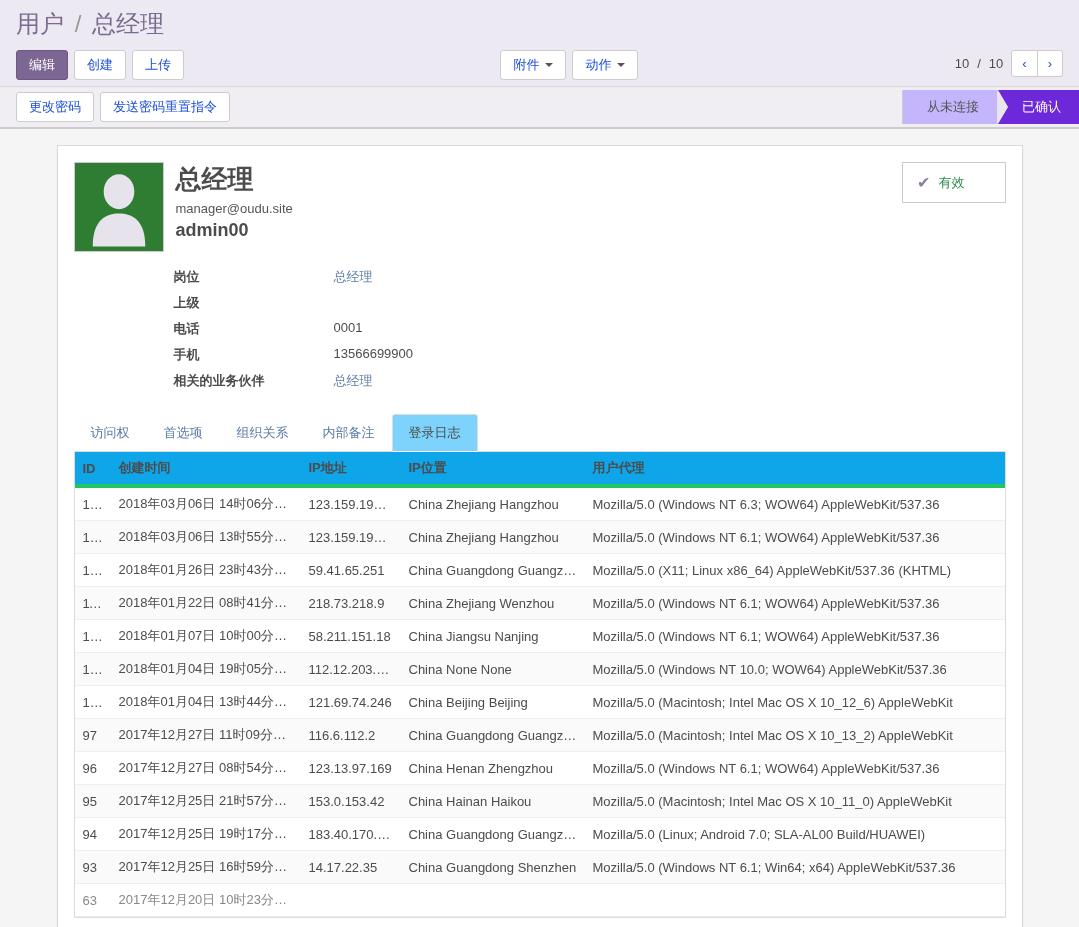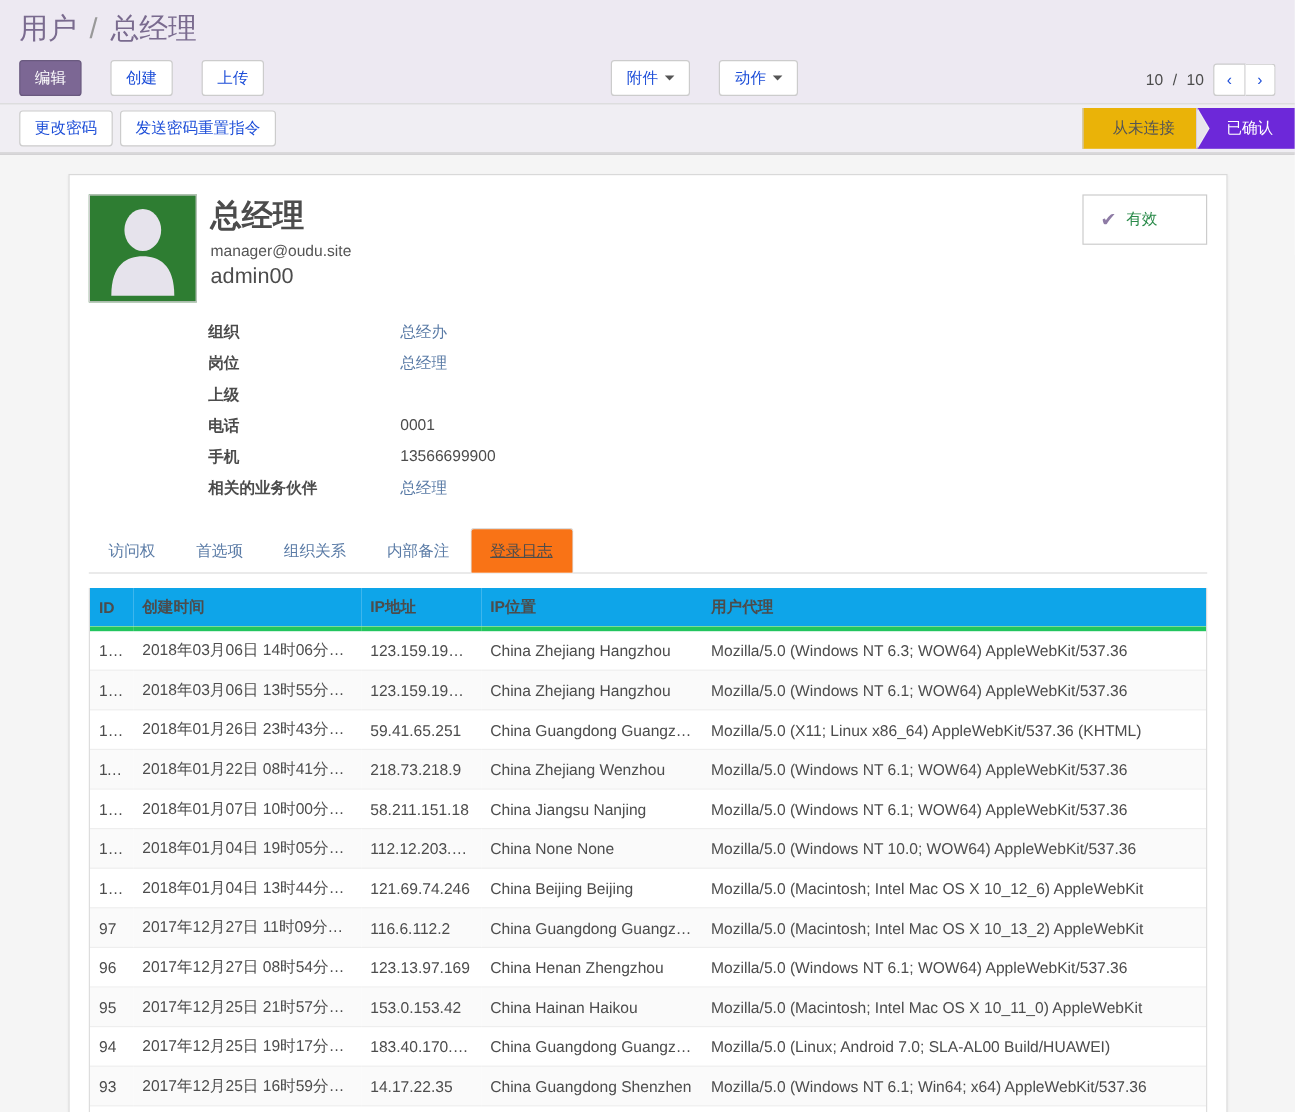--- a/index.html
+++ b/index.html
@@ -4,62 +4,62 @@
 <style>
 * { box-sizing: border-box; margin: 0; padding: 0; }
 body { font-family: "Helvetica Neue", Helvetica, Arial, sans-serif; font-size: 13px; color: #4c4c4c; background: #f5f5f5; }
 
 .top-area { background: #ede9f2; border-bottom: 1px solid #ccc; padding: 0 0 0 0; }
 .breadcrumb { padding: 8px 16px 4px 16px; font-size: 24px; color: #7a6b8f; }
 .breadcrumb a { color: #7a6b8f; text-decoration: none; }
 .breadcrumb .sep { color: #999; margin: 0 4px; }
 .breadcrumb .current { color: #7a6b8f; }
 
-.toolbar { display: flex; align-items: flex-end; padding: 6px 16px; gap: 24px; }
+.toolbar { display: flex; align-items: flex-start; padding: 6px 16px; gap: 6px; }
 .btn { display:inline-flex; align-items:center; padding: 5px 12px; font-size: 13px; background: #fff; border: 1px solid #ccc; border-radius: 3px; cursor: pointer; color:#1d4ed8;}
 .btn-primary { background: #7c6794; color: #fff; border-color: #6a5a7f; }
 .btn-caret::after { content:""; display:inline-block; margin-left:6px; border-top:4px solid #555; border-left:4px solid transparent; border-right:4px solid transparent;}
 .toolbar-spacer { flex:1; }
 .pager { display:flex; align-items:center; gap:8px; color:#4c4c4c; font-size:13px;}
 .pager-btns { display:flex; }
 .pager-btns .btn { border-radius:0; padding:5px 10px;}
 .pager-btns .btn:first-child{border-top-left-radius:3px;border-bottom-left-radius:3px;}
 .pager-btns .btn:last-child{border-top-right-radius:3px;border-bottom-right-radius:3px;border-left:none;}
 
 .subbar { display:flex; align-items:center; background:#f0eef3; border-top:1px solid #d9d9d9; border-bottom:1px solid #ccc; padding:5px 0 5px 16px; position:relative;}
 .subbar .btn { margin-right:6px;}
 .status-flow { margin-left:auto; display:flex; align-items:stretch; height:34px; margin-top:-5px; margin-bottom:-5px;}
-.status-step { position:relative; display:flex; align-items:center; padding:0 18px 0 24px; background:#eab308; color:#555; border-left:1px solid #ccc; font-size:13px;}
+.status-step { position:relative; display:flex; align-items:center; padding:0 18px 0 24px; background:#c4b5fd; color:#555; border-left:1px solid #ccc; font-size:13px;}
 .status-step.active { background:#6d28d9; color:#fff;}
 .status-step::after{content:"";position:absolute;right:-10px;top:0;border-top:17px solid transparent;border-bottom:17px solid transparent;border-left:10px solid #e8e5ec;z-index:2;}
 .status-step.active::after{border-left-color:#8e7ba5;}
 .status-step::before{content:"";position:absolute;left:0;top:0;border-top:17px solid transparent;border-bottom:17px solid transparent;border-left:10px solid #f0eef3;z-index:1;}
 .status-step:first-child::before{display:none;}
 
 .content-wrap { padding:16px 56px; }
 .sheet { background:#fff; border:1px solid #d9d9d9; padding:16px; max-width:966px; margin:0 auto; box-shadow:0 1px 2px rgba(0,0,0,.05);}
 .sheet-head { display:flex; align-items:flex-start;}
 .avatar { width:90px; height:90px; background:#2e7d32; display:flex; align-items:center; justify-content:center; border:1px solid #ccc; margin-right:12px; flex-shrink:0;}
 .avatar svg { width:70px; height:80px; }
 .head-text h1 { font-size:26px; font-weight:bold; color:#4c4c4c; margin-bottom:4px;}
 .head-text .email { color:#555; font-size:13px; margin-bottom:4px;}
-.head-text .login { font-size:18px; font-weight:normal;}
+.head-text .login { font-size:18px; font-weight:bold;}
 .status-badge { margin-left:auto; border:1px solid #ccc; padding:10px 40px 10px 14px; display:flex; align-items:center; gap:8px;}
 .status-badge .chk { color:#8e7ba5; font-size:16px;}
 .status-badge .lbl { color:#2a8a4a; font-size:13px;}
 
 .fields { margin:12px 0 20px 100px; }
 .field-row { display:flex; padding:4px 0; font-size:13px;}
 .field-row .flabel { width:160px; font-weight:bold; color:#4c4c4c;}
 .field-row .fval { color:#4c4c4c;}
 .field-row .fval.link { color:#5a7ba6;}
 
-.tabs { display:flex; border-bottom:1px solid #ddd; margin-bottom:12px;}
+.tabs { display:flex; border-bottom:1px solid #ddd; margin-bottom:0;}
 .tab { padding:9px 16px; color:#5a7ba6; cursor:pointer; font-size:13px; border:1px solid transparent; margin-bottom:-1px;}
-.tab.active { color:#4c4c4c; border:1px solid #ddd; border-bottom-color:#fff; background:#f97316; border-radius:3px 3px 0 0;text-decoration:underline;}
+.tab.active { color:#4c4c4c; border:1px solid #ddd; border-bottom-color:#fff; background:#7dd3fc; border-radius:3px 3px 0 0;}
 
 .table-wrap { border:1px solid #ddd; border-top:none; overflow:hidden;}
 .table-scroll { overflow-x:auto;}
 table.log { width:100%; border-collapse:collapse; table-layout:fixed; min-width:1400px;}
 table.log th, table.log td { padding:7px 8px; text-align:left; font-size:13px; white-space:nowrap; overflow:hidden; text-overflow:ellipsis;}
 table.log th { background:#0ea5e9; font-weight:bold; border-bottom:4px solid #22c55e;}
 table.log td { border-bottom:1px solid #eee; color:#4c4c4c;}
 table.log tr.dim td { color:#888;}
 table.log tbody tr:nth-child(even){background:#fafafa;}
 col.c-id{width:36px;} col.c-time{width:190px;} col.c-ip{width:100px;} col.c-loc{width:184px;} col.c-ua{width:890px;}
@@ -122,24 +122,20 @@
         <div class="login">admin00</div>
       </div>
       <div class="status-badge">
         <span class="chk">✔</span>
         <span class="lbl">有效</span>
       </div>
     </div>
 
     <div class="fields" id="fields">
         <div class="field-row">
-          <div class="flabel">组织</div>
-          <div class="fval link">总经办</div>
-        </div>
-        <div class="field-row">
           <div class="flabel">岗位</div>
           <div class="fval link">总经理</div>
         </div>
         <div class="field-row">
           <div class="flabel">上级</div>
           <div class="fval"></div>
         </div>
         <div class="field-row">
           <div class="flabel">电话</div>
           <div class="fval">0001</div>

